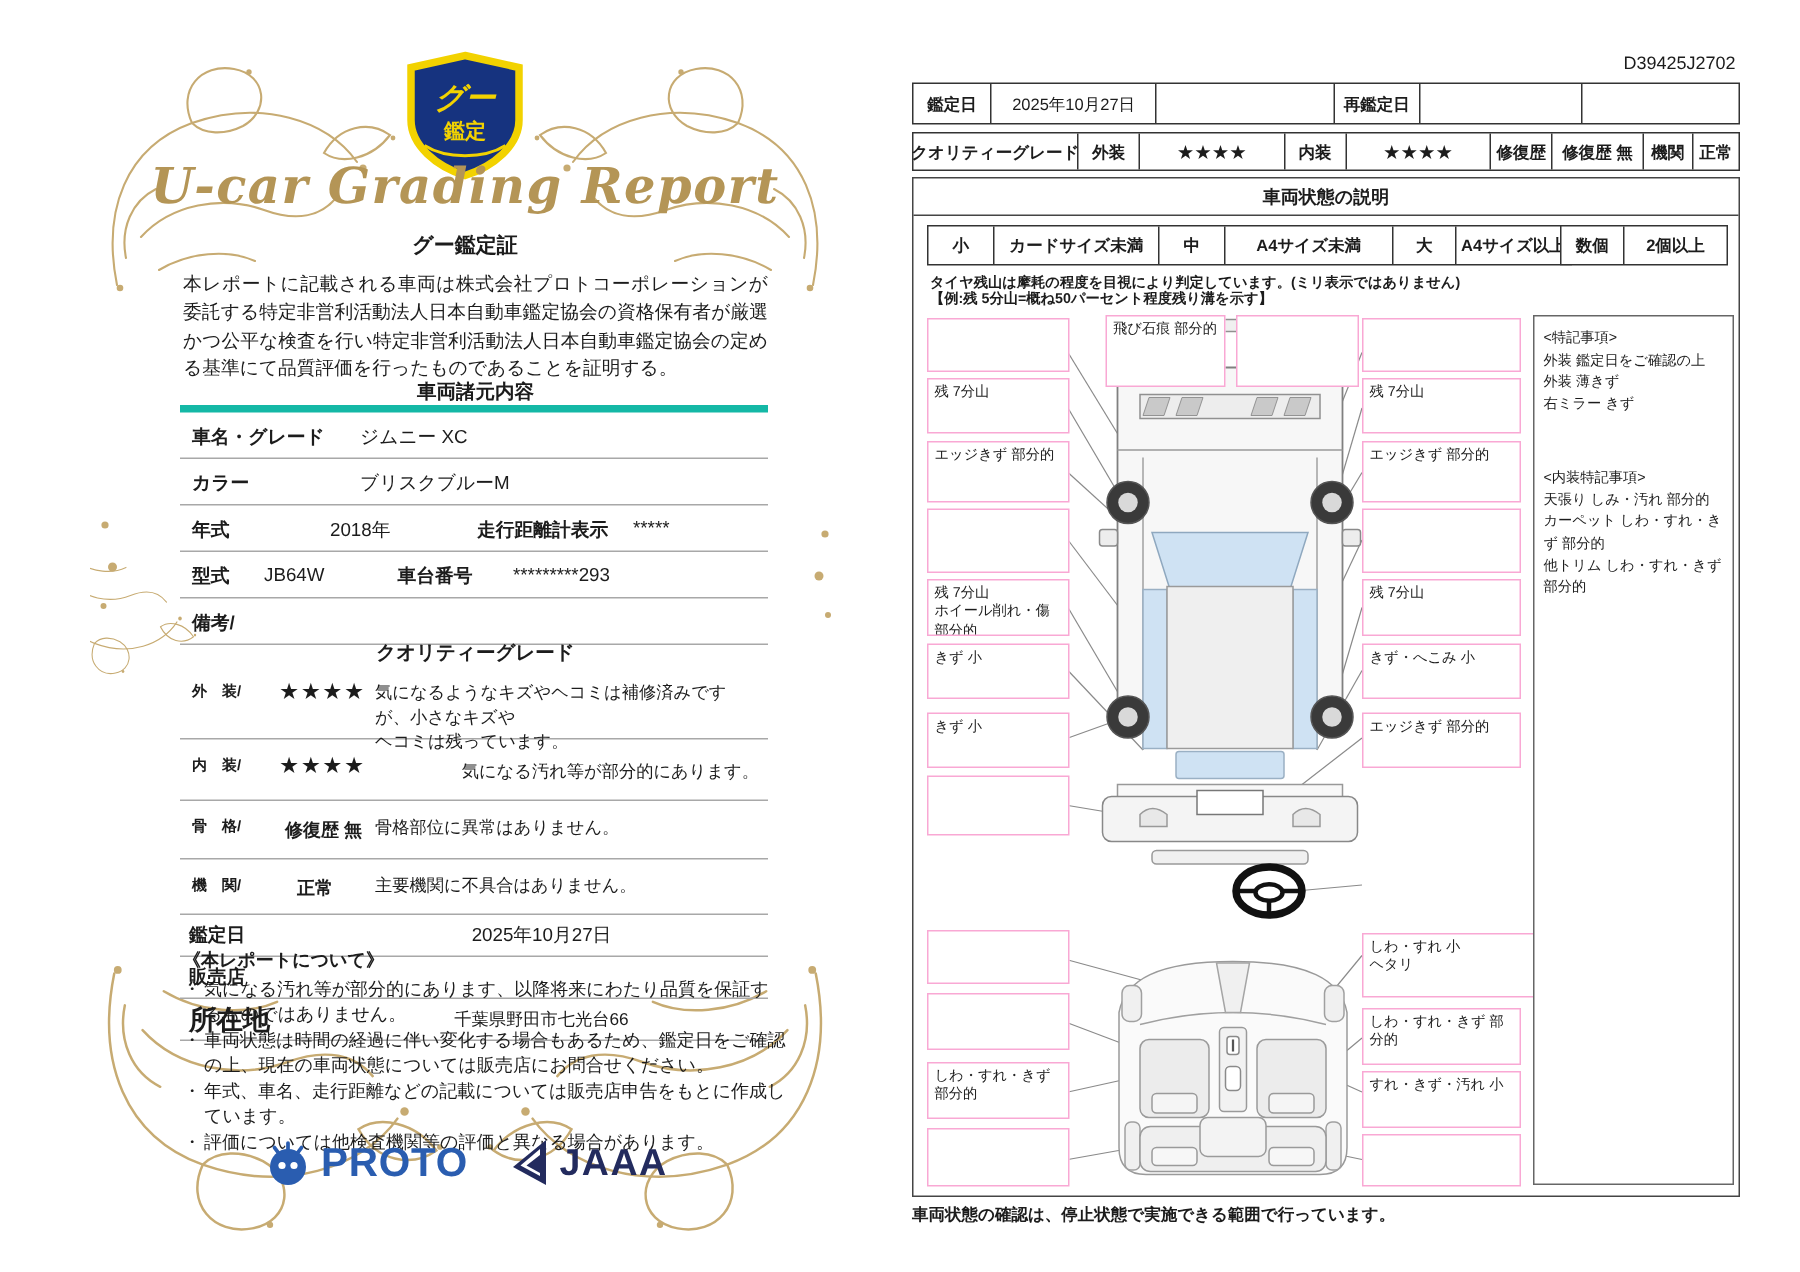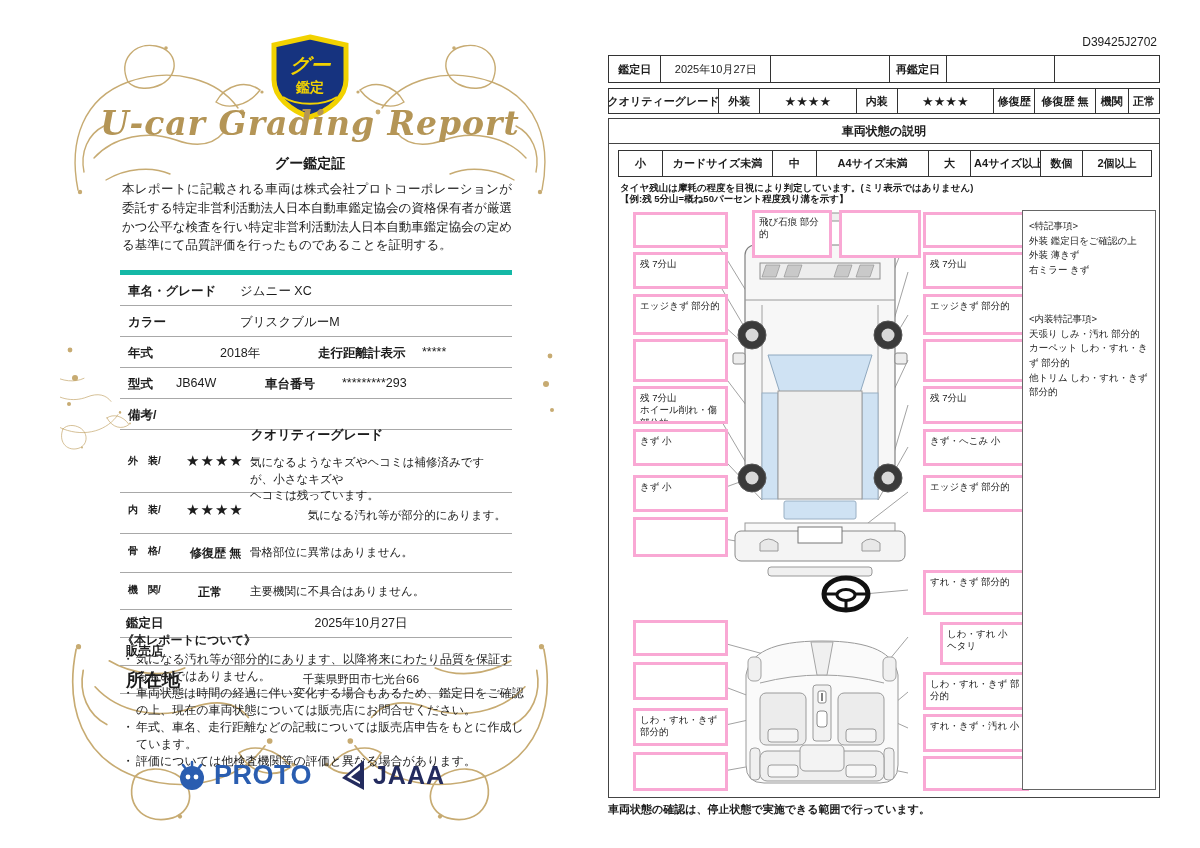--- a/index.html
+++ b/index.html
@@ -51,21 +51,21 @@
   #right-page { position:absolute; left:605px; top:0; width:560px; height:848px; font-size:11px; }
   .rp-title { position:absolute; left:0; top:34px; width:460px; text-align:center; font-size:13px; font-weight:bold; }
   .rp-docnum { position:absolute; right:8px; top:35px; font-size:12px; }
   .tbl { position:absolute; display:flex; border:1.5px solid #333; box-sizing:border-box; background:#fff; }
   .cell { border-right:1px solid #333; display:flex; align-items:center; justify-content:center; box-sizing:border-box; font-size:11px; white-space:nowrap; }
   .cell:last-child { border-right:none; }
   .cell.b { font-weight:bold; }
   .bigbox { position:absolute; left:3px; top:118px; width:552px; height:680px; border:1.5px solid #444; box-sizing:border-box; background:#fff; }
   .bigbox-head { height:24px; border-bottom:1.5px solid #444; display:flex; align-items:center; justify-content:center; font-size:12px; font-weight:bold; }
   .tire-note { position:absolute; left:15px; font-size:9.5px; font-weight:bold; white-space:nowrap; }
-  .box { position:absolute; border:3px solid #f9a8d4; background:#fff; font-size:9.5px; line-height:1.3; padding:3px 4px; box-sizing:border-box; overflow:hidden;margin-left:15px; }
+  .box { position:absolute; border:1px solid #f9a8d4; background:#fff; font-size:9.5px; line-height:1.3; padding:3px 4px; box-sizing:border-box; overflow:hidden; }
   .notesbox { position:absolute; left:417px; top:210px; width:134px; height:580px; border:1px solid #666; box-sizing:border-box; padding:8px 6px; font-size:9.5px; line-height:1.55; background:#fff; }
   .notesbox .ngap { height:34px; }
   .rp-footer { position:absolute; left:3px; top:802px; font-size:11px; font-weight:bold; white-space:nowrap; }
   .diagram-svg { position:absolute; left:5px; top:205px; }
 </style>
 </head>
 <body>
 
 <div id="left-page">
 
@@ -101,20 +101,21 @@
     <path d="M43,3 L79,11 L79,46 C79,63 62,77 43,83 C24,77 7,63 7,46 L7,11 Z" fill="#16337f" stroke="#f2d200" stroke-width="5"></path>
     <text x="43" y="38" text-anchor="middle" font-size="20" font-weight="bold" font-style="italic" fill="#f2d200">グー</text>
     <text x="43" y="58" text-anchor="middle" font-size="14" font-weight="bold" fill="#f2d200">鑑定</text>
     <path d="M16,63 C30,72 56,72 70,63" stroke="#f2d200" stroke-width="2" fill="none"></path>
   </svg>
 
   <div class="lp-title">U-car Grading Report</div>
   <div class="lp-subtitle">グー鑑定証</div>
   <div class="lp-intro">本レポートに記載される車両は株式会社プロトコーポレーションが委託する特定非営利活動法人日本自動車鑑定協会の資格保有者が厳選かつ公平な検査を行い特定非営利活動法人日本自動車鑑定協会の定める基準にて品質評価を行ったものであることを証明する。</div>
 
+  <div class="lp-section-head" style="top:252px;">車両諸元内容</div>
 
   <div class="spec-table">
     <div class="srow">
       <span class="lab" style="left:8px;">車名・グレード</span>
       <span class="val" style="left:120px;">ジムニー XC</span>
     </div>
     <div class="srow">
       <span class="lab" style="left:8px;">カラー</span>
       <span class="val" style="left:120px;">ブリスクブルーM</span>
     </div>
@@ -379,22 +380,21 @@
   <div class="box" style="left:219px; top:210px; width:82px; height:48px;"></div>
 
   <div class="box" style="left:303px; top:212px; width:106px; height:36px;"></div>
   <div class="box" style="left:303px; top:252px; width:106px; height:37px;"><span>残 7分山</span></div>
   <div class="box" style="left:303px; top:294px; width:106px; height:41px;"><span>エッジきず 部分的</span></div>
   <div class="box" style="left:303px; top:339px; width:106px; height:43px;"></div>
   <div class="box" style="left:303px; top:386px; width:106px; height:38px;"><span>残 7分山</span></div>
   <div class="box" style="left:303px; top:429px; width:106px; height:37px;"><span>きず・へこみ 小</span></div>
   <div class="box" style="left:303px; top:475px; width:106px; height:37px;"><span>エッジきず 部分的</span></div>
 
-  <div class="box" style="left:303px; top:570px; width:106px; height:45px;"><span>すれ・きず 部分的</span></div>
-  <div class="box" style="left:320px; top:622px; width:122px; height:43px;"><span>しわ・すれ 小</span><br><span>ヘタリ</span></div>
+  <div class="box" style="left:303px; top:622px; width:122px; height:43px;"><span>しわ・すれ 小</span><br><span>ヘタリ</span></div>
   <div class="box" style="left:303px; top:672px; width:106px; height:38px;"><span>しわ・すれ・きず 部分的</span></div>
   <div class="box" style="left:303px; top:714px; width:106px; height:38px;"><span>すれ・きず・汚れ 小</span></div>
   <div class="box" style="left:303px; top:756px; width:106px; height:35px;"></div>
 
   <div class="box" style="left:13px; top:620px; width:95px; height:36px;"></div>
   <div class="box" style="left:13px; top:662px; width:95px; height:38px;"></div>
   <div class="box" style="left:13px; top:708px; width:95px; height:38px;"><span>しわ・すれ・きず 部分的</span></div>
   <div class="box" style="left:13px; top:752px; width:95px; height:39px;"></div>
 
   <div class="notesbox">

